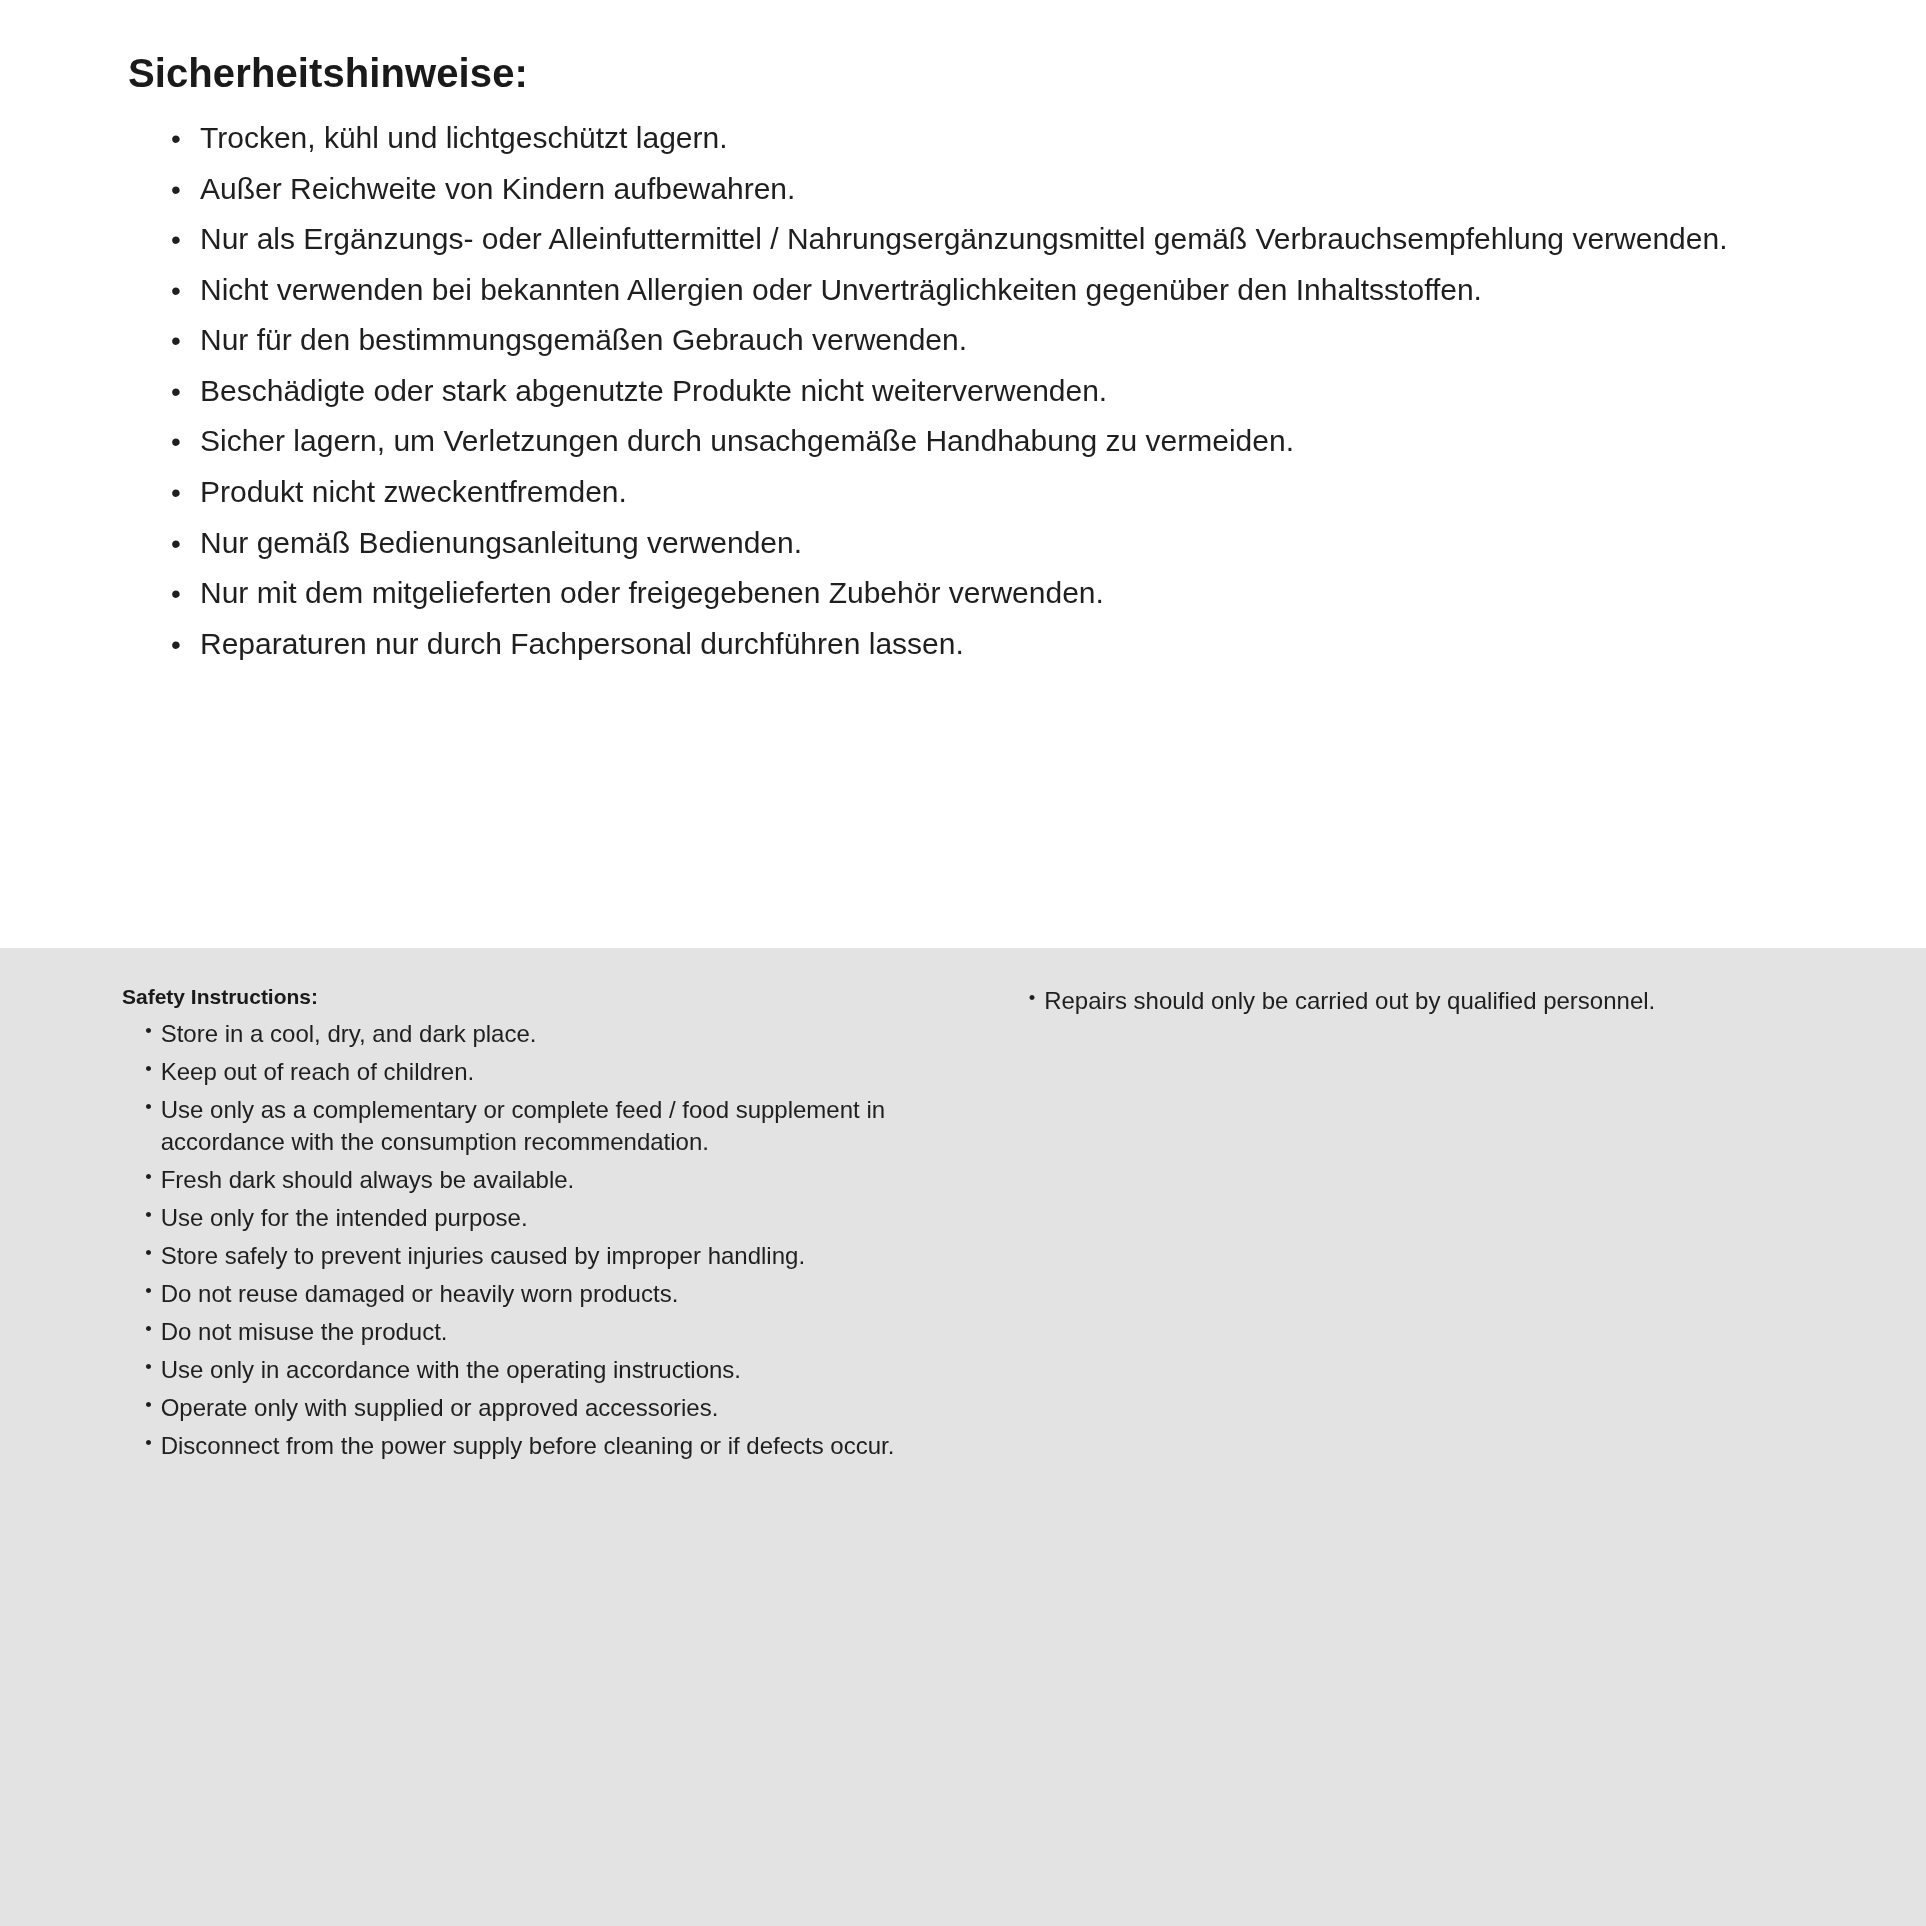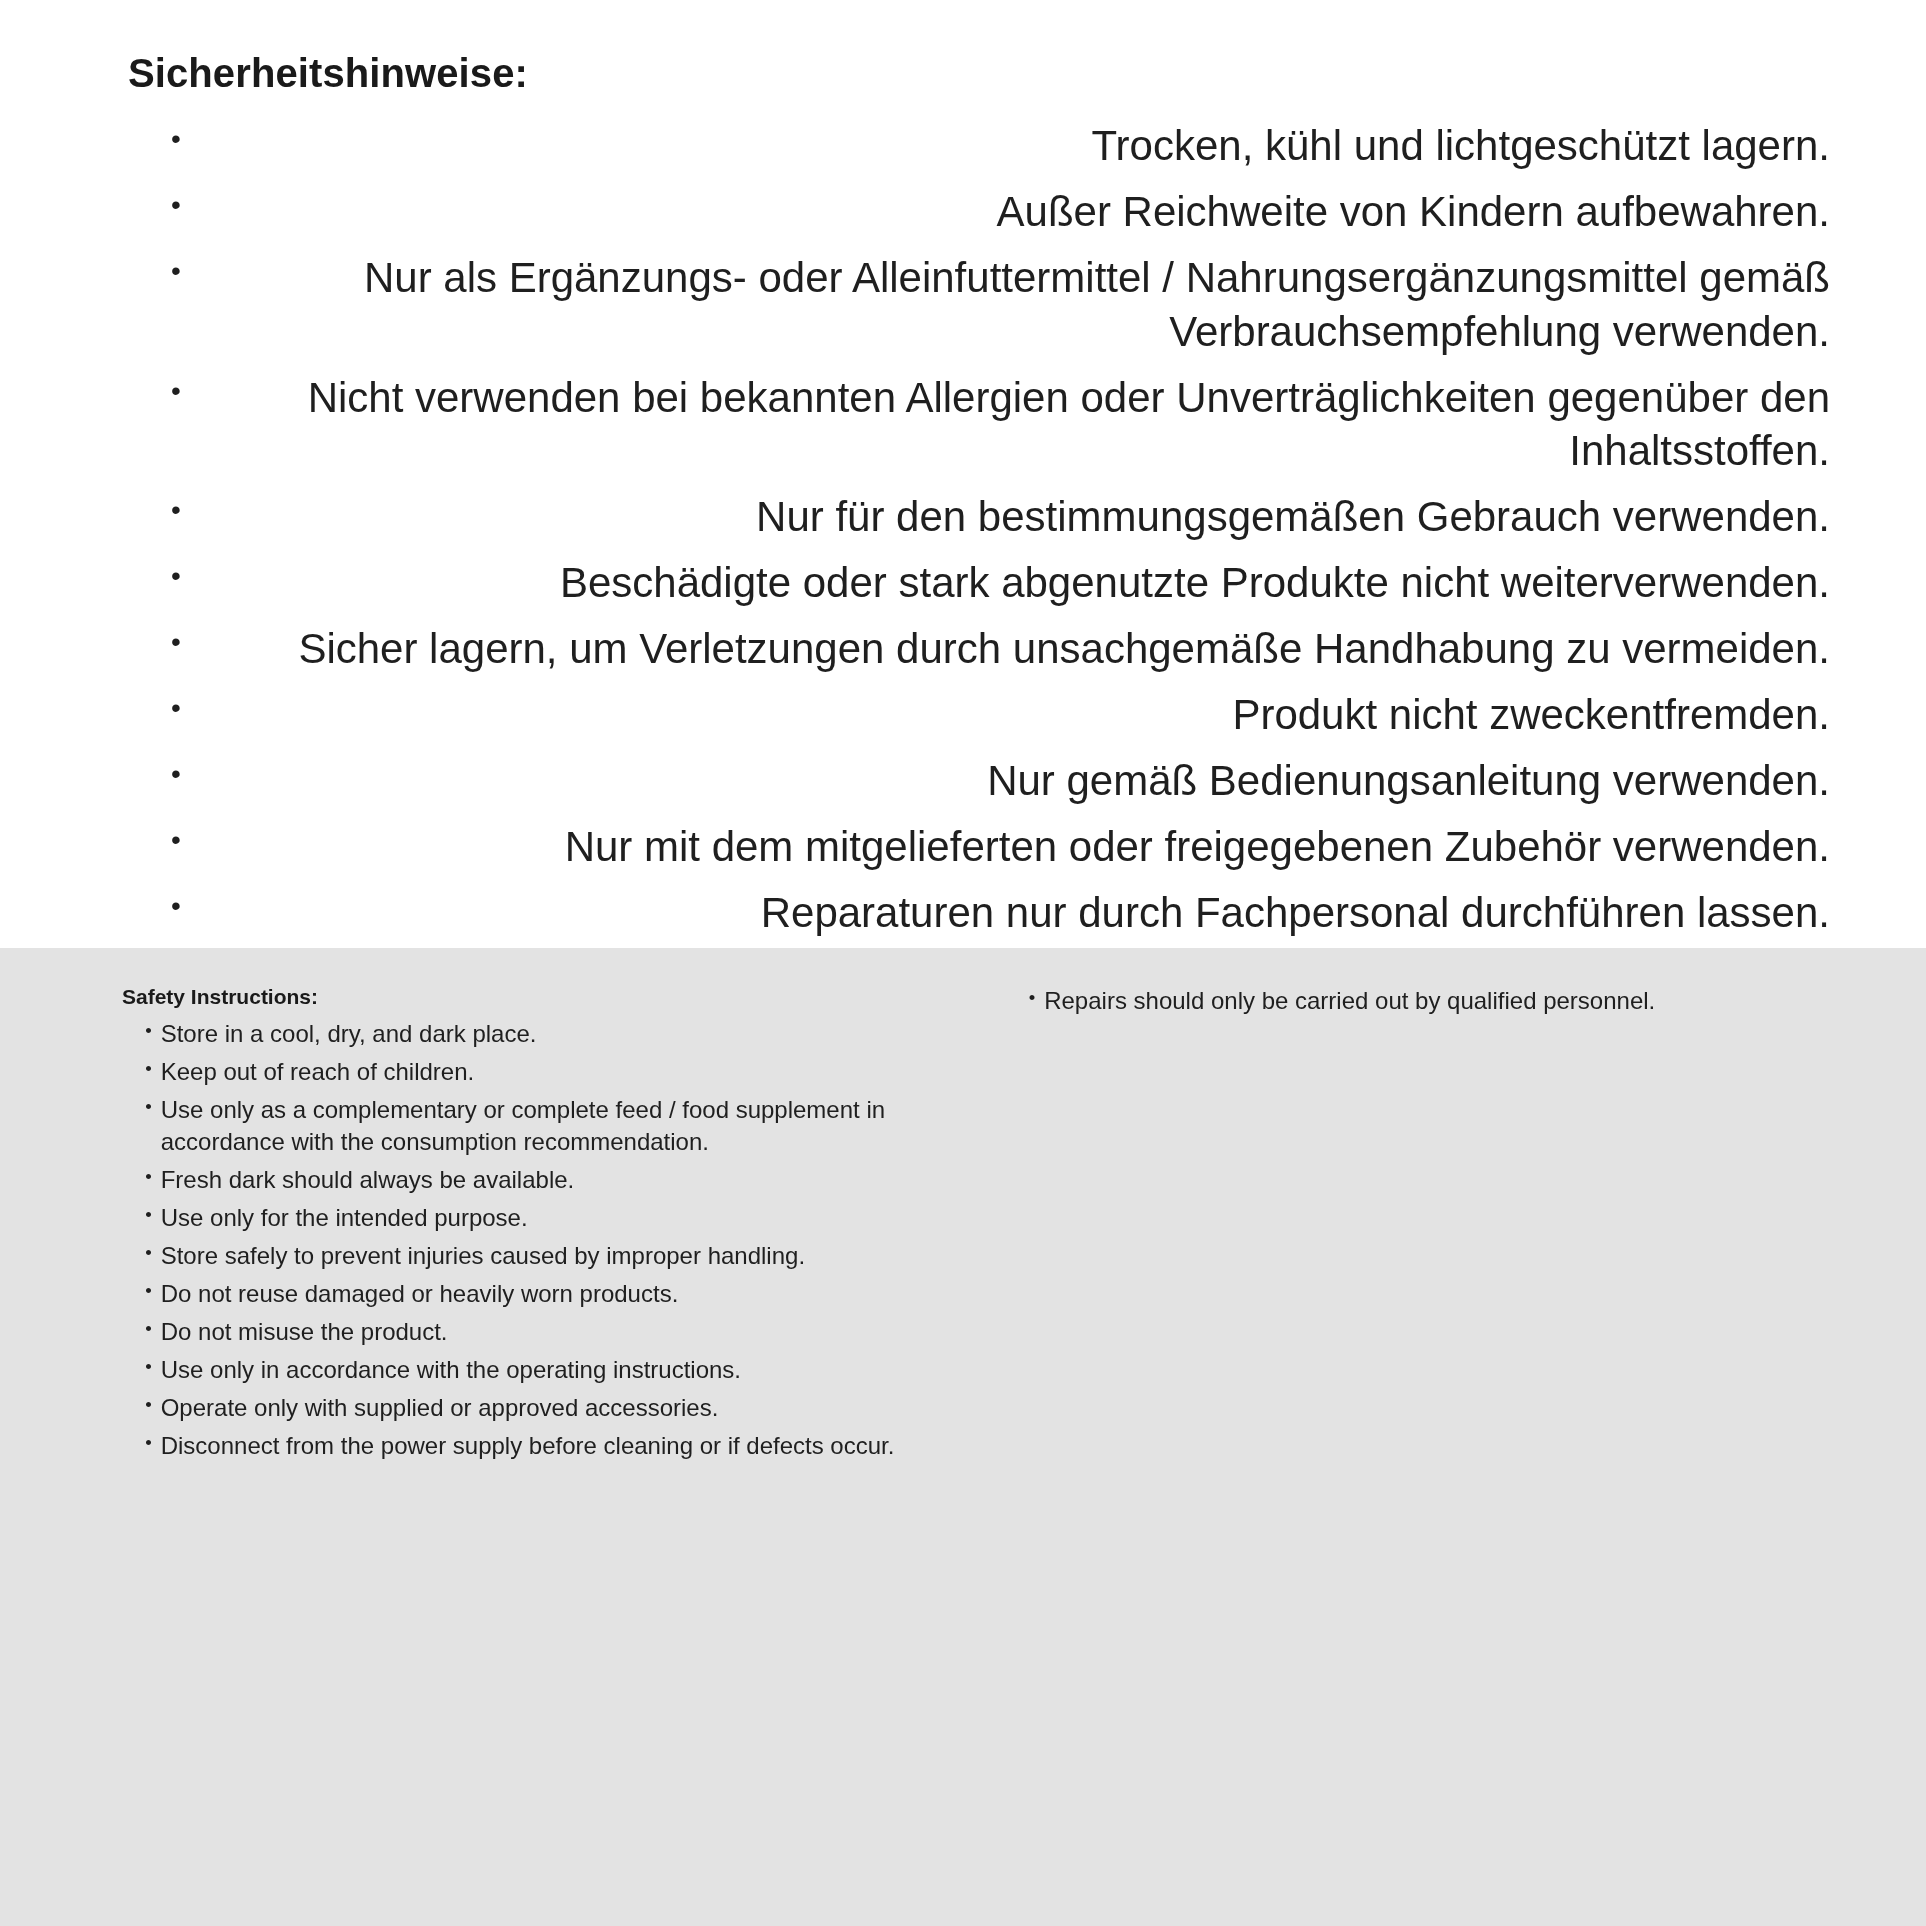--- a/index.html
+++ b/index.html
@@ -41,27 +41,26 @@
   }
 
   .de-list {
     list-style: none;
     margin: 0;
     padding: 0 0 0 39px;
   }
 
   .de-list li {
     position: relative;
-    font-size: 42px;
+    font-size: 30px;
     line-height: 1.28;
     color: #1f1f1f;
     margin-bottom: 12.2px;
     padding-left: 33px;
     max-width: 1644px;
-    text-align: right;
   }
 
   .de-list li::before {
     content: "\2022";
     position: absolute;
     left: 3.9px;
     top: 0;
     font-size: 28px;
     line-height: 1.45;
     color: #1f1f1f;

